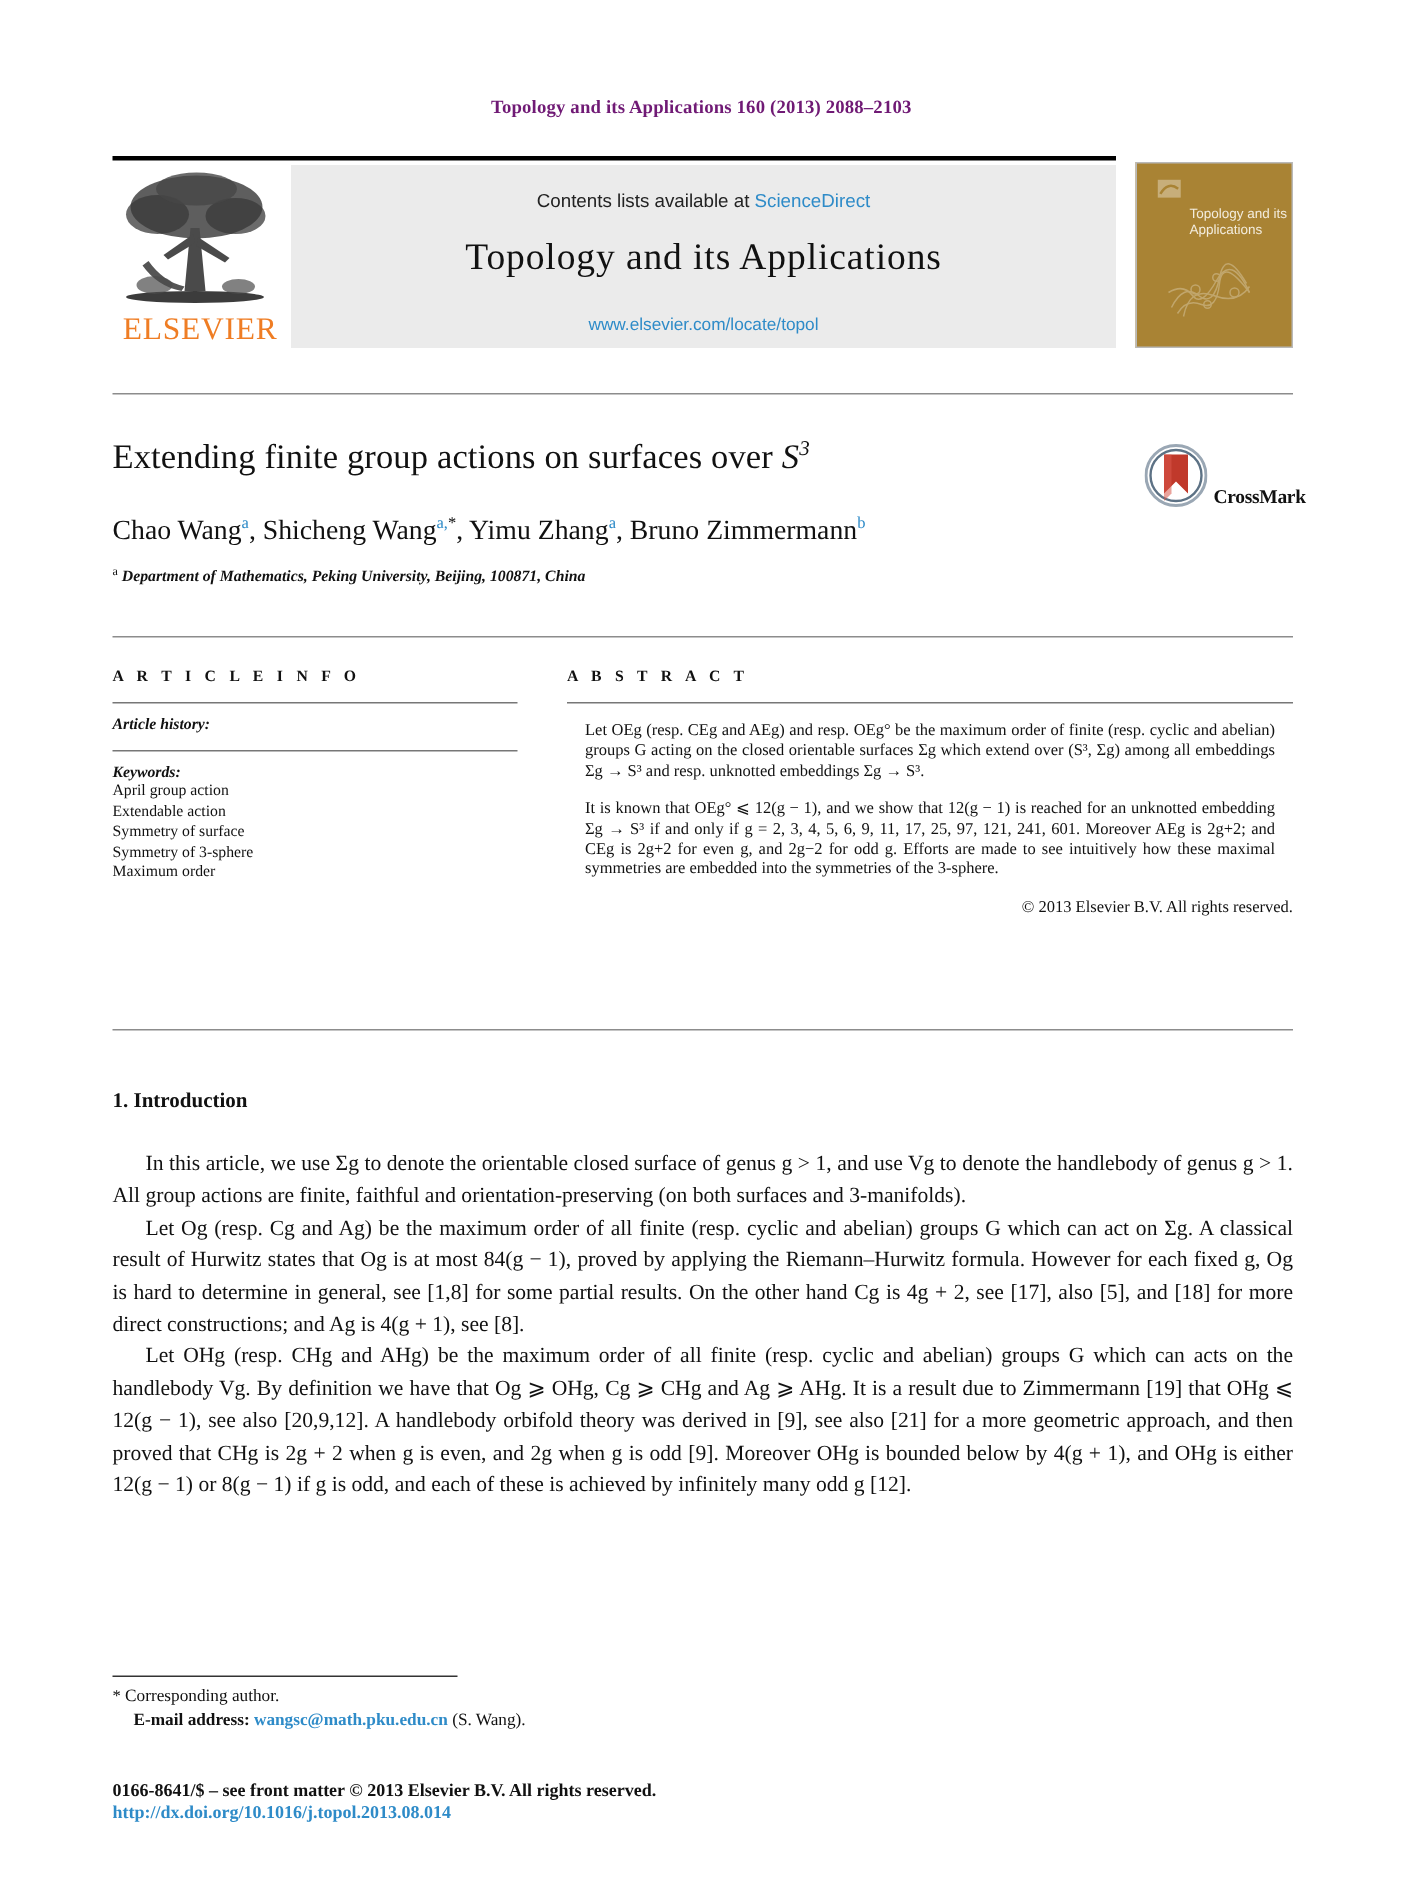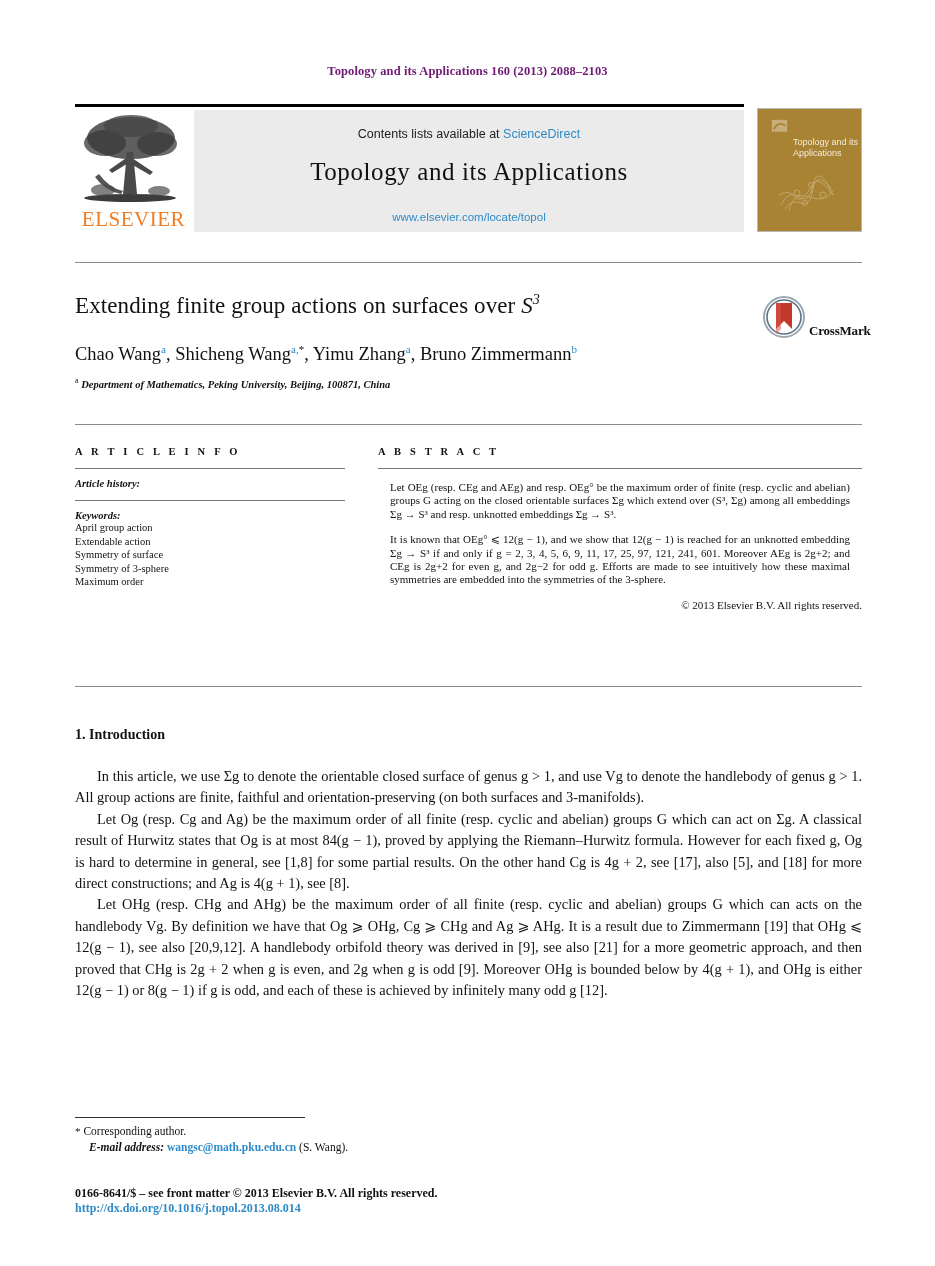--- a/index.html
+++ b/index.html
@@ -293,21 +293,21 @@
   }
   .footnotes {
     position: absolute;
     left: 75px; top: 1124px;
     width: 600px;
     font-family: "Liberation Serif", serif;
     font-size: 11.5px;
     line-height: 15.5px;
     color: #111;
   }
-  .footnotes .em-label { font-style: italic; font-weight: bold; }
+  .footnotes .em-label { font-weight: bold; }
   .footnotes .mail { color: #2e8bc8; font-weight: bold; }
   .fn-indent { padding-left: 14px; }
   .fn-star { font-size: 11px; }
   .copyright {
     position: absolute;
     left: 75px; top: 1185px;
     width: 700px;
     font-family: "Liberation Serif", serif;
     font-weight: bold;
     font-size: 12px;

